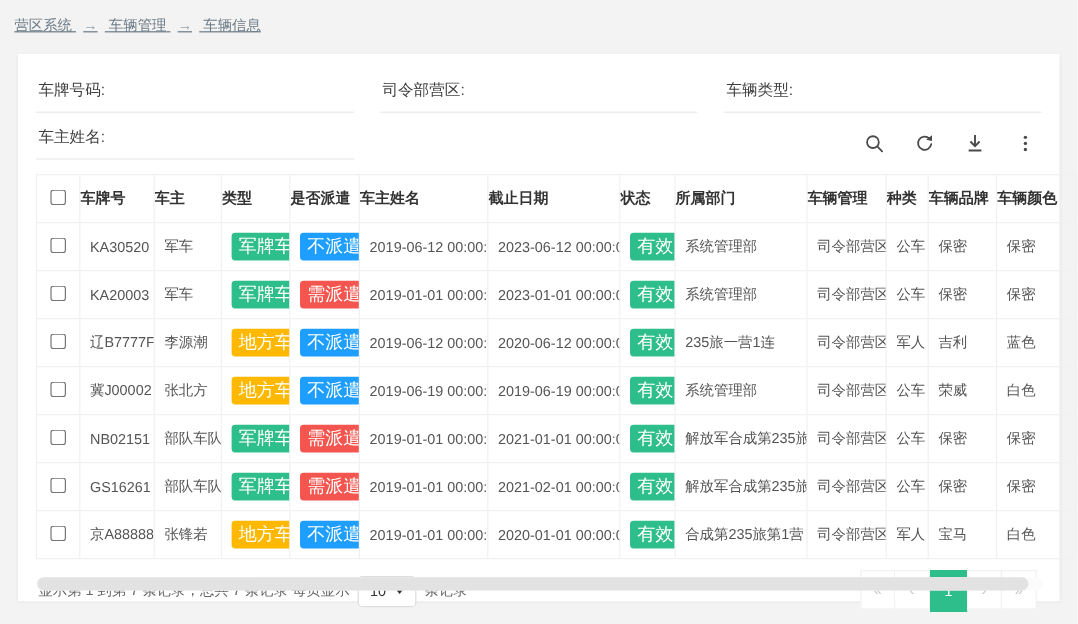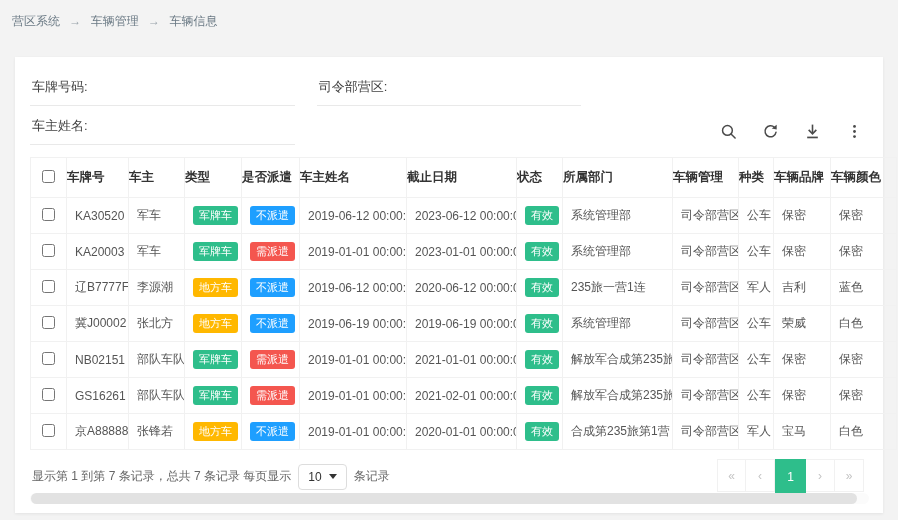--- a/index.html
+++ b/index.html
@@ -3,25 +3,25 @@
 <meta charset="utf-8">
 <style>
   * { box-sizing: border-box; }
   html,body { margin:0; padding:0; }
   body {
     width:898px; height:520px; overflow:hidden;
     background:#f3f3f3;
     font-family:"Liberation Sans","DejaVu Sans",sans-serif;
     color:#555;
   }
-  .breadcrumb { padding:13px 26px 11px 12px; font-size:12px; color:#6b7a85; }
+  .breadcrumb { padding:13px 26px 11px 12px; font-size:12px; color:#6b7a85;text-decoration:underline; }
   .breadcrumb .crumb { cursor:pointer; }
   .breadcrumb .sep { color:#9aa4ab; margin:0 6px; }
   .card {
-    background:#fff; margin:16px 15px; height:456px; position:relative;
+    background:#fff; margin:4px 15px; height:456px; position:relative;
     box-shadow:0 1px 3px rgba(0,0,0,.07);
     padding:12px 15px 10px;
   }
   
   .filter-row { display:grid; grid-template-columns:1fr 1fr 1fr; column-gap:22px; }
   .field {
     border-bottom:1px solid #e9e9e9; padding:9px 2px 9px 2px;
     font-size:13px; color:#3f3f3f; display:flex; align-items:center;
   }
   .field-label { white-space:nowrap; }
@@ -37,21 +37,21 @@
   .tool-btn { cursor:pointer; display:inline-flex; align-items:center; justify-content:center; width:18px; height:18px; }
   .tool-btn svg { display:block; }
   
   table { width:100%; border-collapse:collapse; table-layout:fixed; margin-top:12px; font-size:12px; color:#555; }
   th, td { border:1px solid #f1f1f1; padding:8px 8px; text-align:left; overflow:hidden; white-space:nowrap; }
   th { color:#333; font-weight:bold; font-size:12.5px; padding:11px 0; }
   td { padding:8px 8px; height:35px; }
   td.cb, th.cb { text-align:center; padding:6px 4px; }
   input[type="checkbox"] { width:13px; height:13px; cursor:pointer; margin:0; accent-color:#fff; }
   .badge {
-    display:inline-block; color:#fff; font-size:11px; line-height:1;
+    display:inline-block; color:#fff; font-size:15px; line-height:1;
     padding:4px 6px; border-radius:3px;
   }
   
   .table-footer { display:flex; justify-content:space-between; align-items:center; padding:9px 2px 0 2px; font-size:12px; color:#666;gap:32px; }
   .footer-left { display:flex; align-items:center; }
   .page-size-select {
     display:inline-flex; align-items:center; gap:7px;
     border:1px solid #ddd; border-radius:4px; padding:5px 9px;
     margin:0 7px; color:#333; cursor:pointer; background:#fff;
   }
@@ -81,20 +81,24 @@
 
 <div class="card">
 
   <div class="filter-row">
     <div class="field">
       <span class="field-label">车牌号码:</span>
       <input class="field-input" value="" style="">
     </div>
     <div class="field">
       <span class="field-label">司令部营区:</span>
+      <input class="field-input" value="" style="">
+    </div>
+    <div class="field">
+      <span class="field-label">车辆类型:</span>
       <input class="field-input" value="" style="">
     </div>
   </div>
 
   <div class="filter-row2">
     <div class="field">
       <span class="field-label">车主姓名:</span>
       <input class="field-input" value="" style="">
     </div>
     <div class="toolbar">

